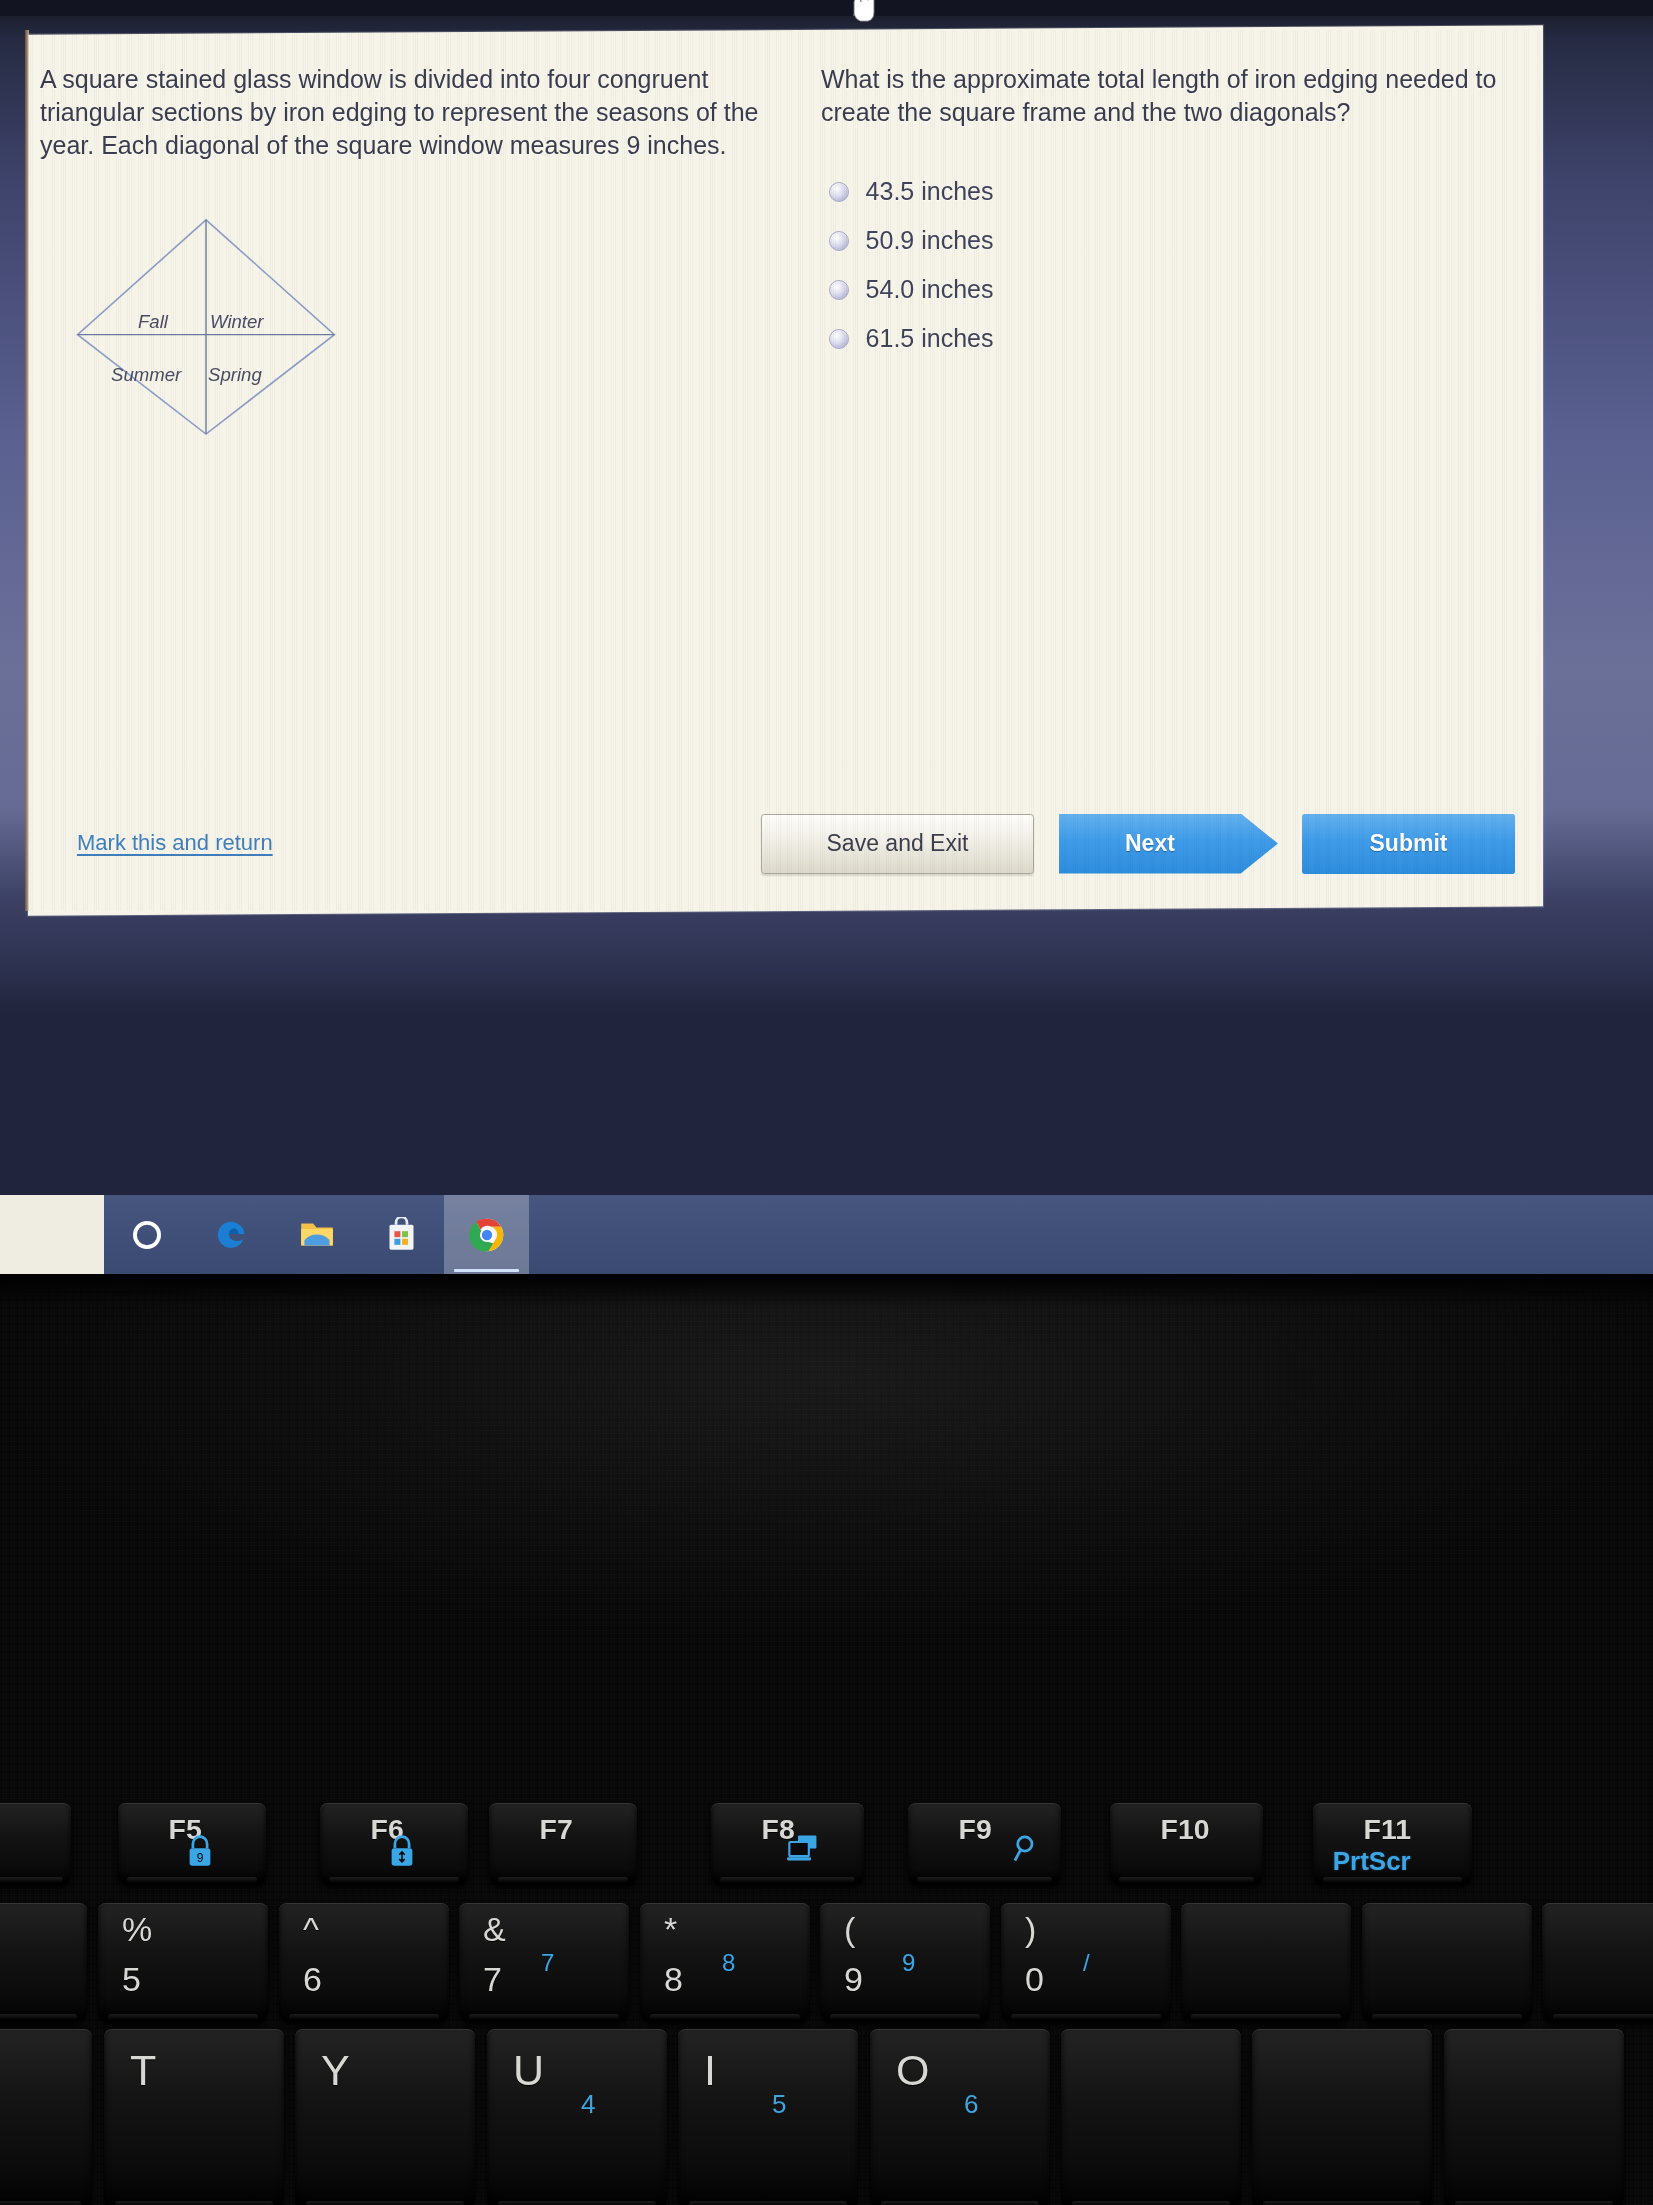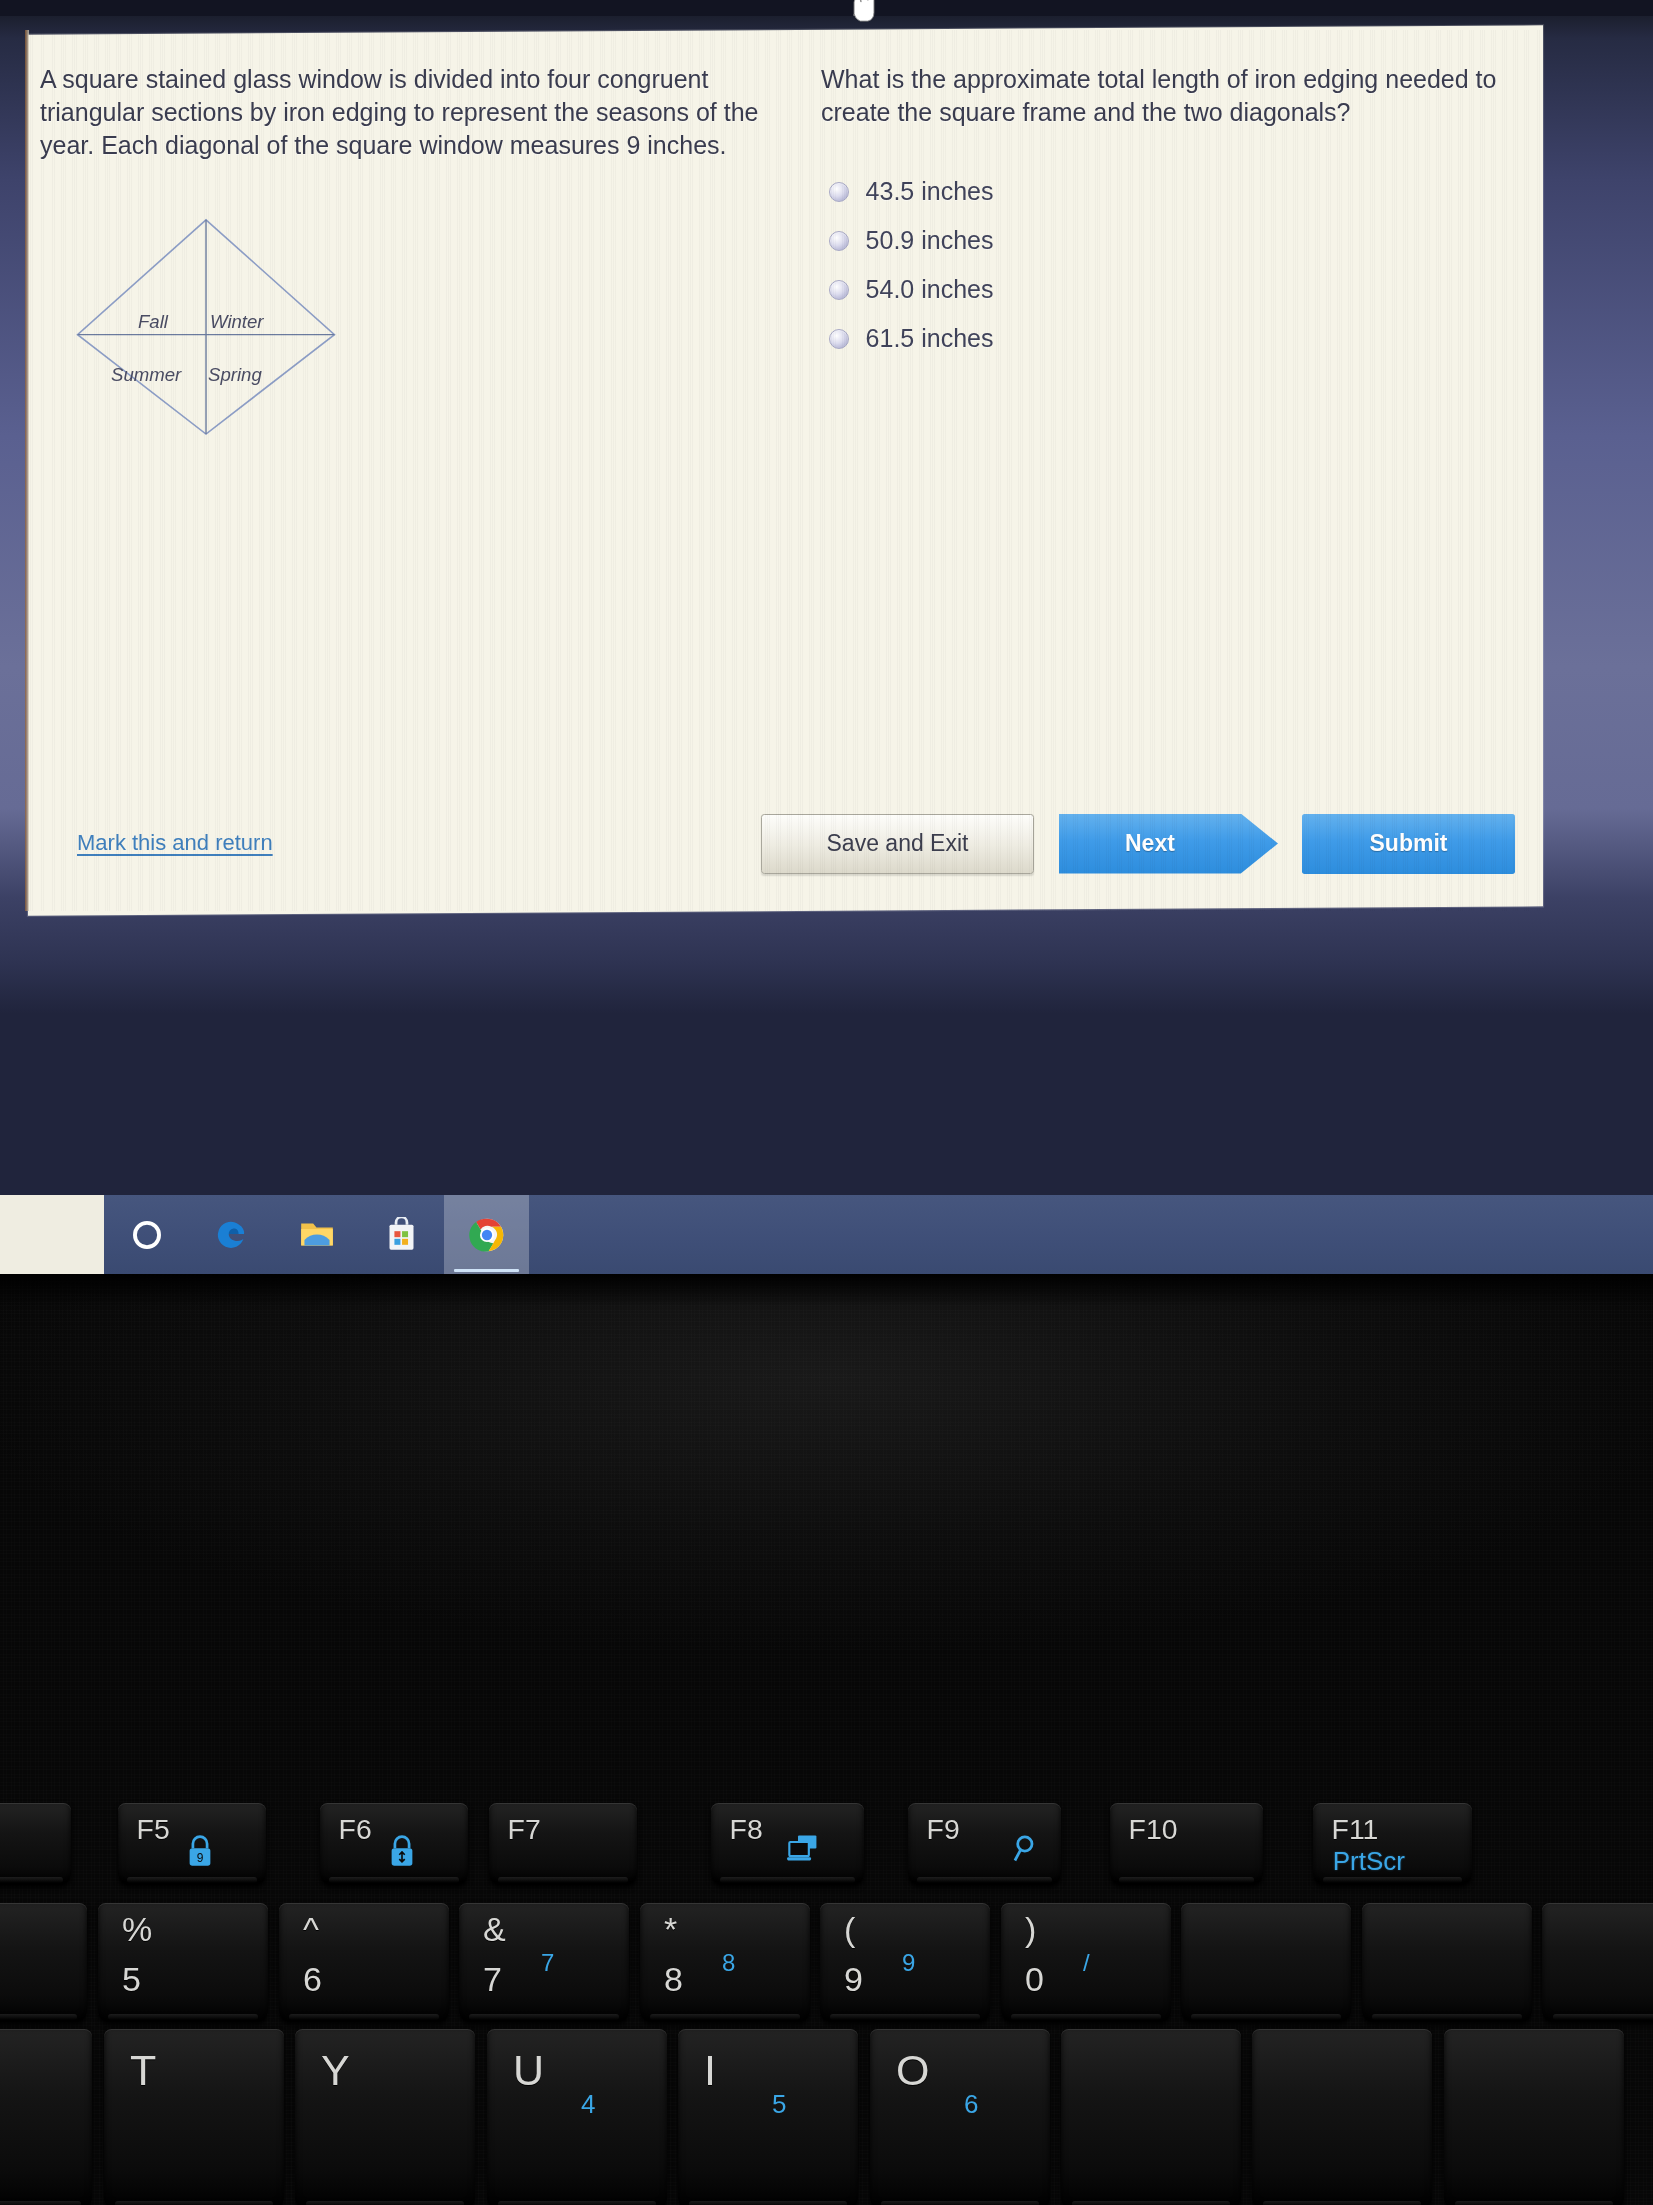--- a/index.html
+++ b/index.html
@@ -184,25 +184,26 @@
       inset 0 -3.3px 6.6px rgba(0,0,0,.9),
       0 2.7px 4.9px rgba(0,0,0,.95);
     overflow:hidden;
   }
   .key::after{
     content:""; position:absolute; left:6%; right:6%; bottom:2.7px; height:5.5px;
     background:linear-gradient(180deg, rgba(255,255,255,.10), rgba(255,255,255,0));
     border-radius:4.4px;
   }
   .k-main{
-    position:absolute; color:#d7d7d4; font-weight:400;
+    position:absolute; color:#d7d7d4; font-weight:700;
     text-shadow:0 0.5px 0.5px rgba(0,0,0,.9);
+    margin-left:32px;
   }
   .k-alt{
-    position:absolute; color:#3aa6e6; font-weight:400;
+    position:absolute; color:#3aa6e6; font-weight:700;
     text-shadow:0 0 2.2px rgba(58,166,230,.4);
   }
   .k-icon{ position:absolute; }
 
   
   .fnkey{ top:4.4px; height:82px; }
   .fnkey .k-main{ left:18.6px; top:9.8px; font-size:28.4px; }
   .fnkey .k-alt { left:18.6px; top:40px; font-size:23px; }
   .fnkey .k-icon{ right:18.6px; top:32px; }
 

